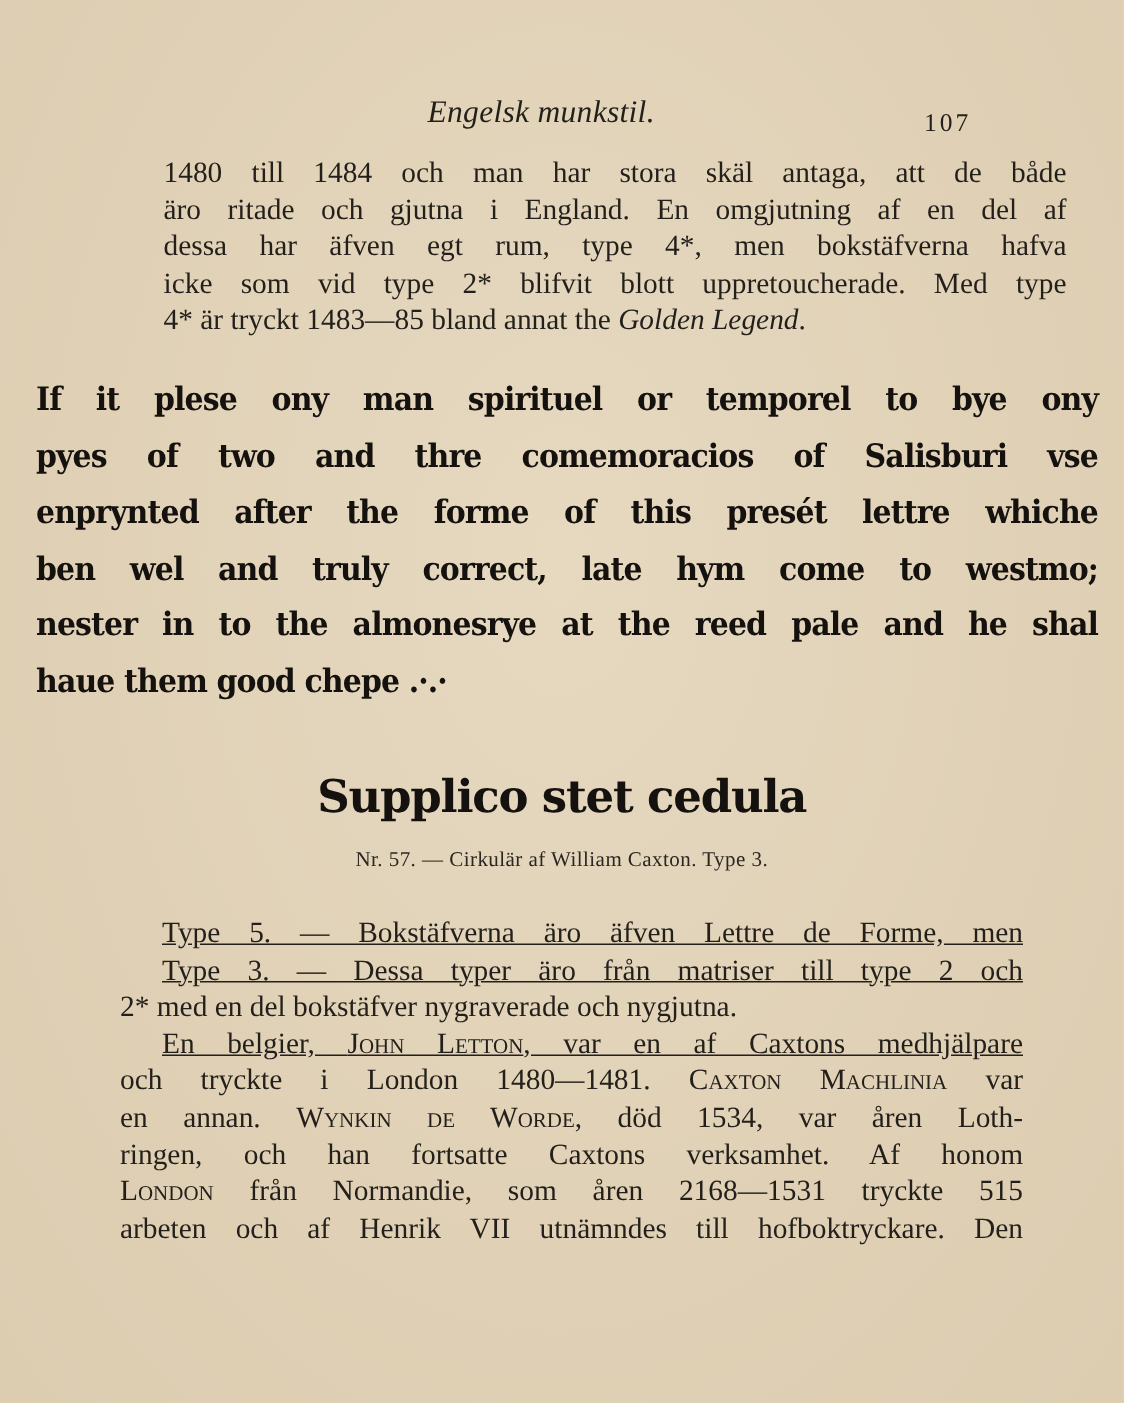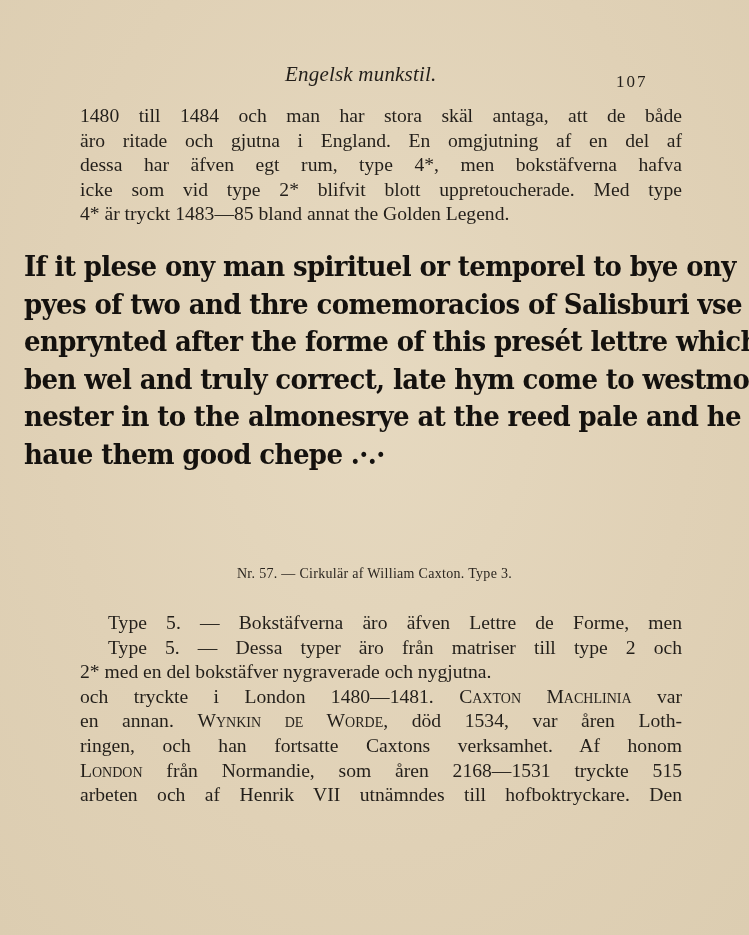--- a/index.html
+++ b/index.html
@@ -19,30 +19,30 @@
       font-style: italic; font-size: 21px; letter-spacing: 0.2px;
     }
     .page-number {
       position: absolute; left: 616px; top: 2px;
       font-size: 17px; letter-spacing: 2px; margin-top: 10px;
     }
 
     .prose { position: absolute; left: 80px; width: 602px; font-size: 19.6px; line-height: 24.6px; }
     .prose .line { display: block; white-space: nowrap; text-align: justify; text-align-last: justify; height: 24.6px; }
     .prose .line.last { text-align-last: left; }
-    .prose .line.indent { padding-left: 28px; }
+    .prose .line.indent { padding-left: 28px; text-decoration: underline; }
     .sc { font-variant: small-caps; }
-    .it { }
+    .it { font-style: italic; }
 
-    .p1 { top: 104px; }
+    .p1 { top: 104px; margin-left: 29px; }
 
     .blackletter {
       position: absolute; left: 24px; top: 248px; width: 708px;
       font-family: "DejaVu Serif", "Liberation Serif", serif;
-      font-weight: bold; font-size: 26px; line-height: 37.5px;
+      font-weight: bold; font-size: 20px; line-height: 37.5px;
       color: #14110e; letter-spacing: -0.6px;
     }
     .blackletter .bl-line {
       display: block; white-space: nowrap; text-align: justify; text-align-last: justify;
       height: 37.5px; transform: scaleY(1.08); transform-origin: left center;
     }
     .blackletter .bl-line.last { text-align-last: left; }
 
     .specimen-title {
       position: absolute; left: 0; top: 514px; width: 749px; text-align: center;
@@ -76,27 +76,29 @@
 
   <div class="blackletter">
     <span class="bl-line">If it plese ony man spirituel or temporel to bye ony</span>
     <span class="bl-line">pyes of two and thre comemoracios of Salisburi vse</span>
     <span class="bl-line">enprynted after the forme of this presét lettre whiche</span>
     <span class="bl-line">ben wel and truly correct, late hym come to westmo;</span>
     <span class="bl-line">nester in to the almonesrye at the reed pale and he shal</span>
     <span class="bl-line last">haue them good chepe .·.·</span>
   </div>
 
+  <div class="specimen-title">Supplico stet cedula</div>
 
   <div class="caption"><span>Nr. 57.</span> <span>—</span> <span>Cirkulär af William Caxton. Type 3.</span></div>
 
   <div class="prose p2">
     <span class="line indent">Type 5. — Bokstäfverna äro äfven Lettre de Forme, men</span>
-    <span class="line indent">Type 5. — Dessa typer äro från matriser till type 2 och</span>
+    <span class="line indent">Type 3. — Dessa typer äro från matriser till type 2 och</span>
     <span class="line last">2* med en del bokstäfver nygraverade och nygjutna.</span>
+    <span class="line indent"><span>En belgier, </span><span class="sc">John Letton</span><span>, var en af Caxtons medhjälpare</span></span>
     <span class="line"><span>och tryckte i London 1480—1481. </span><span class="sc">Caxton Machlinia</span><span> var</span></span>
     <span class="line"><span>en annan. </span><span class="sc">Wynkin de Worde</span><span>, död 1534, var åren Loth-</span></span>
     <span class="line">ringen, och han fortsatte Caxtons verksamhet. Af honom</span>
     <span class="line"><span class="sc">London</span><span> från Normandie, som åren 2168—1531 tryckte 515</span></span>
     <span class="line">arbeten och af Henrik VII utnämndes till hofboktryckare. Den</span>
   </div>
 
 </div>
 
 </body></html>

